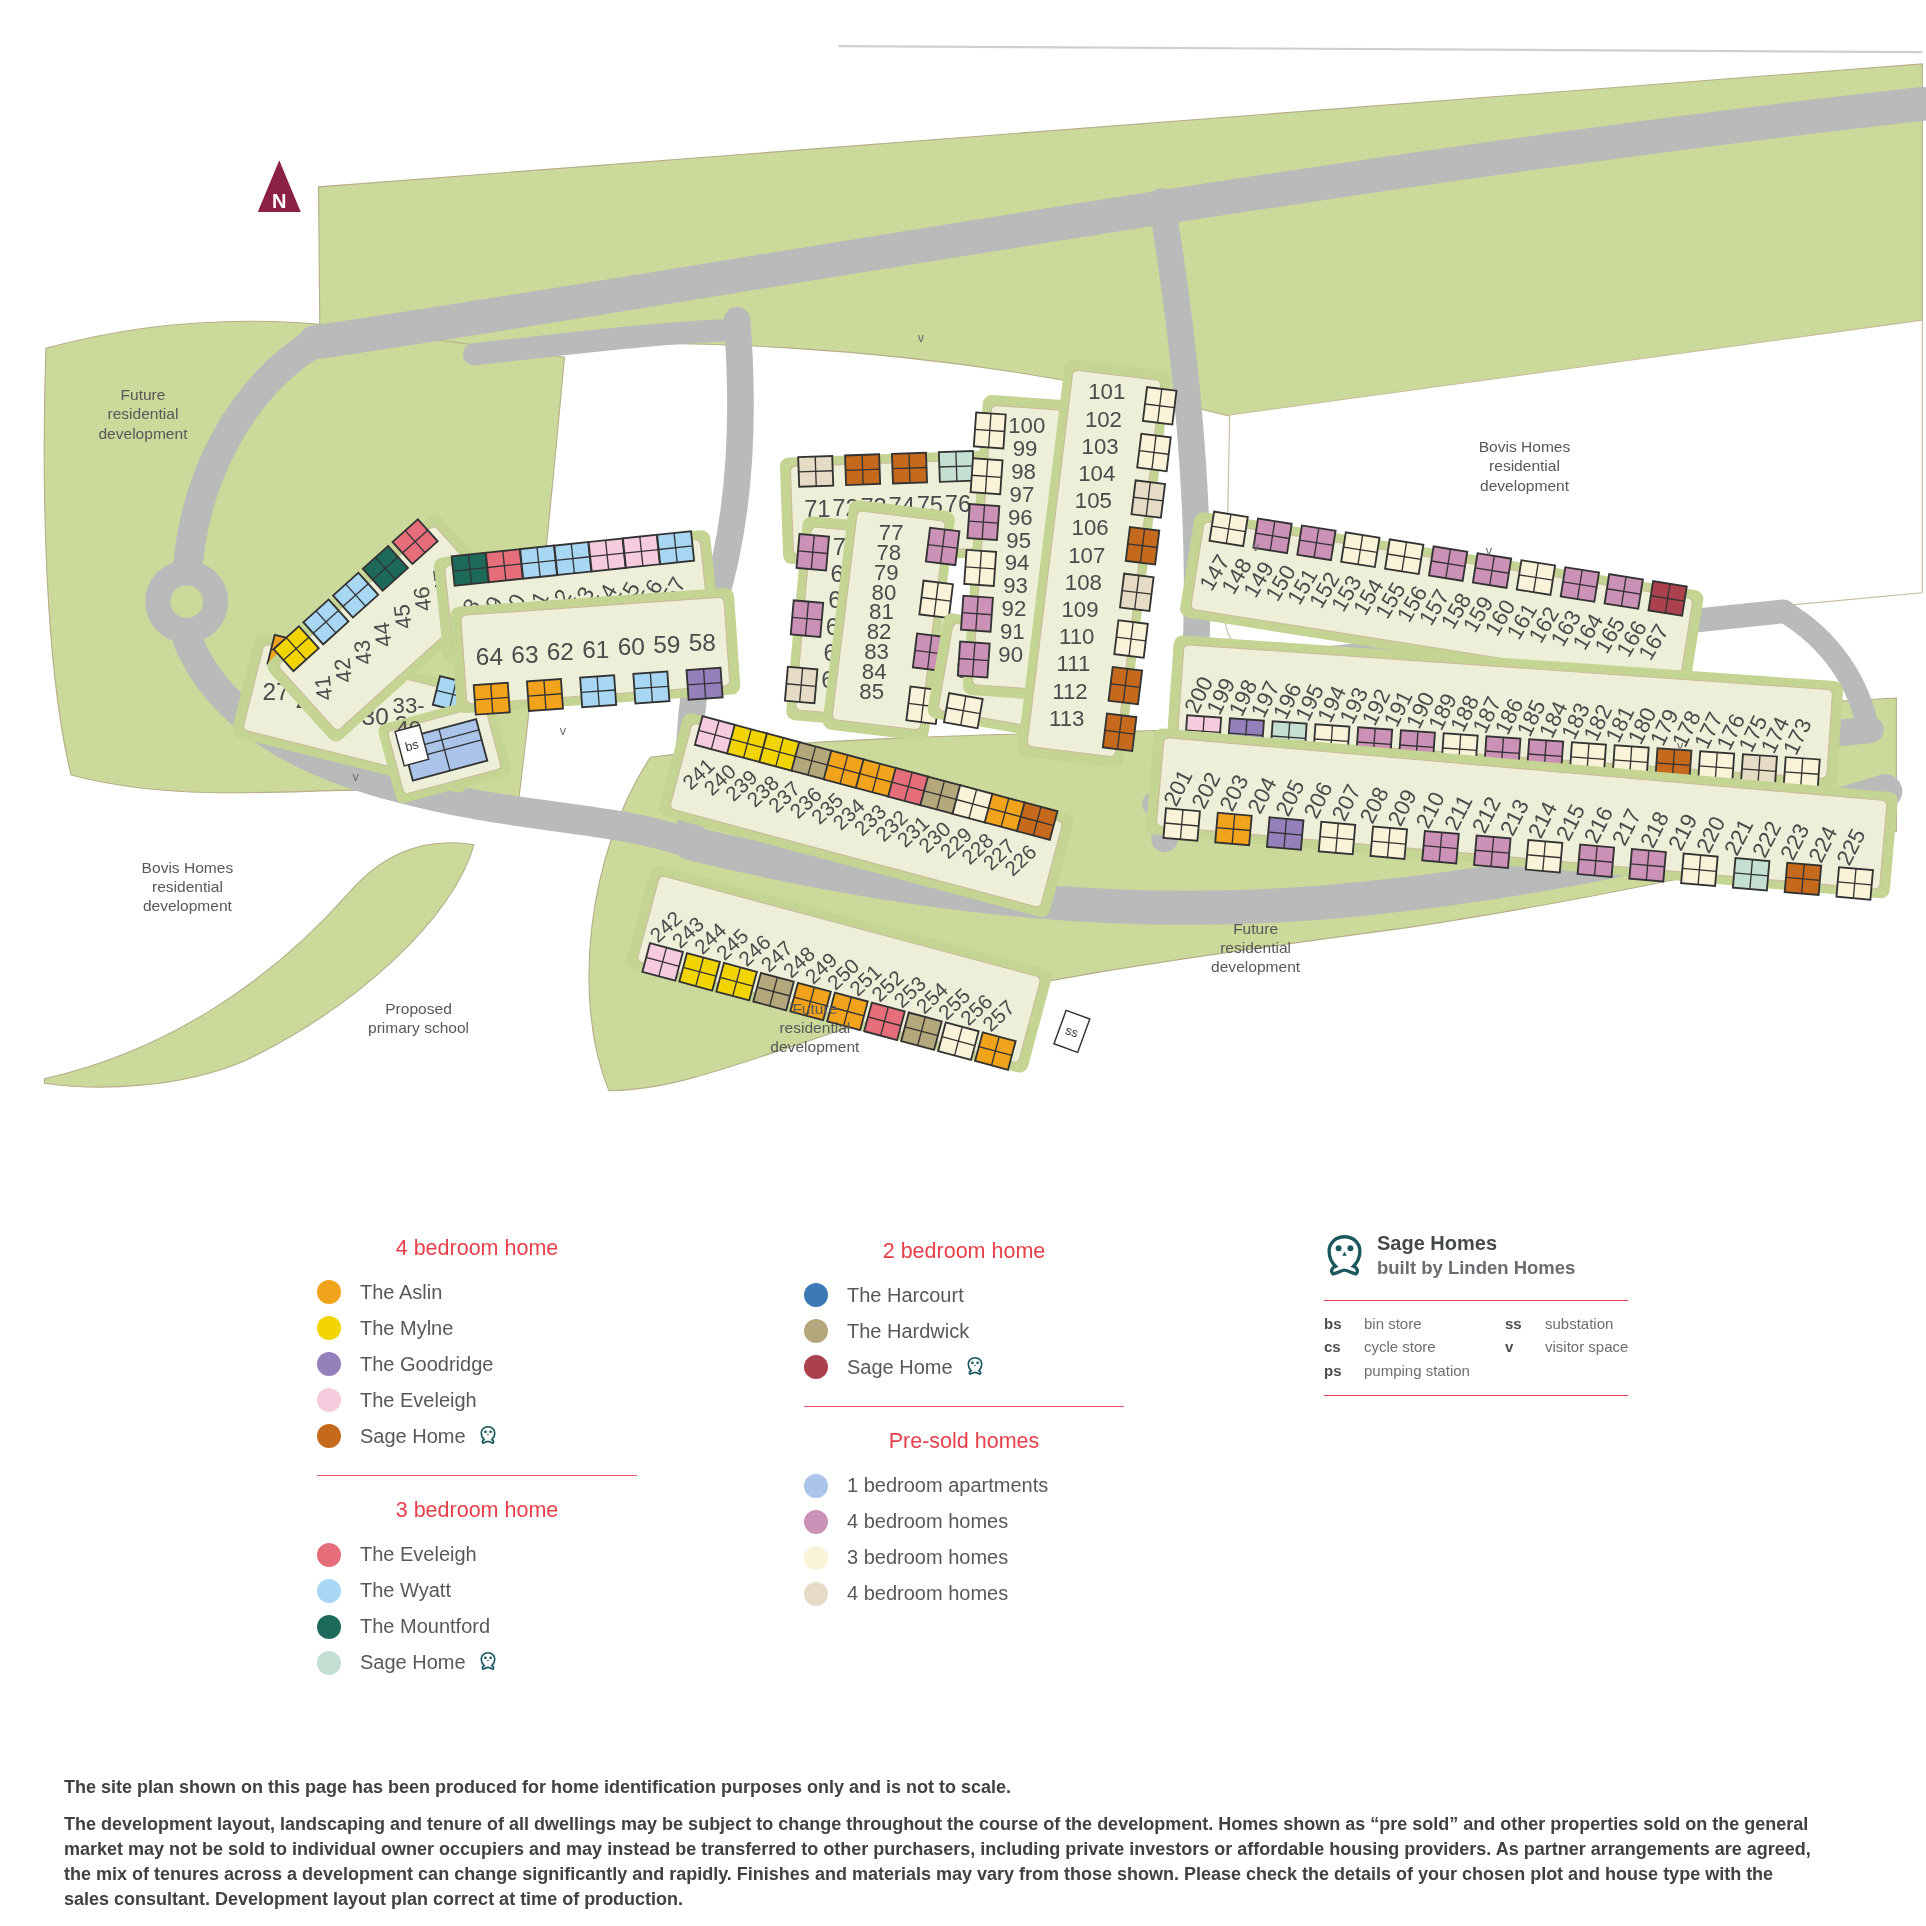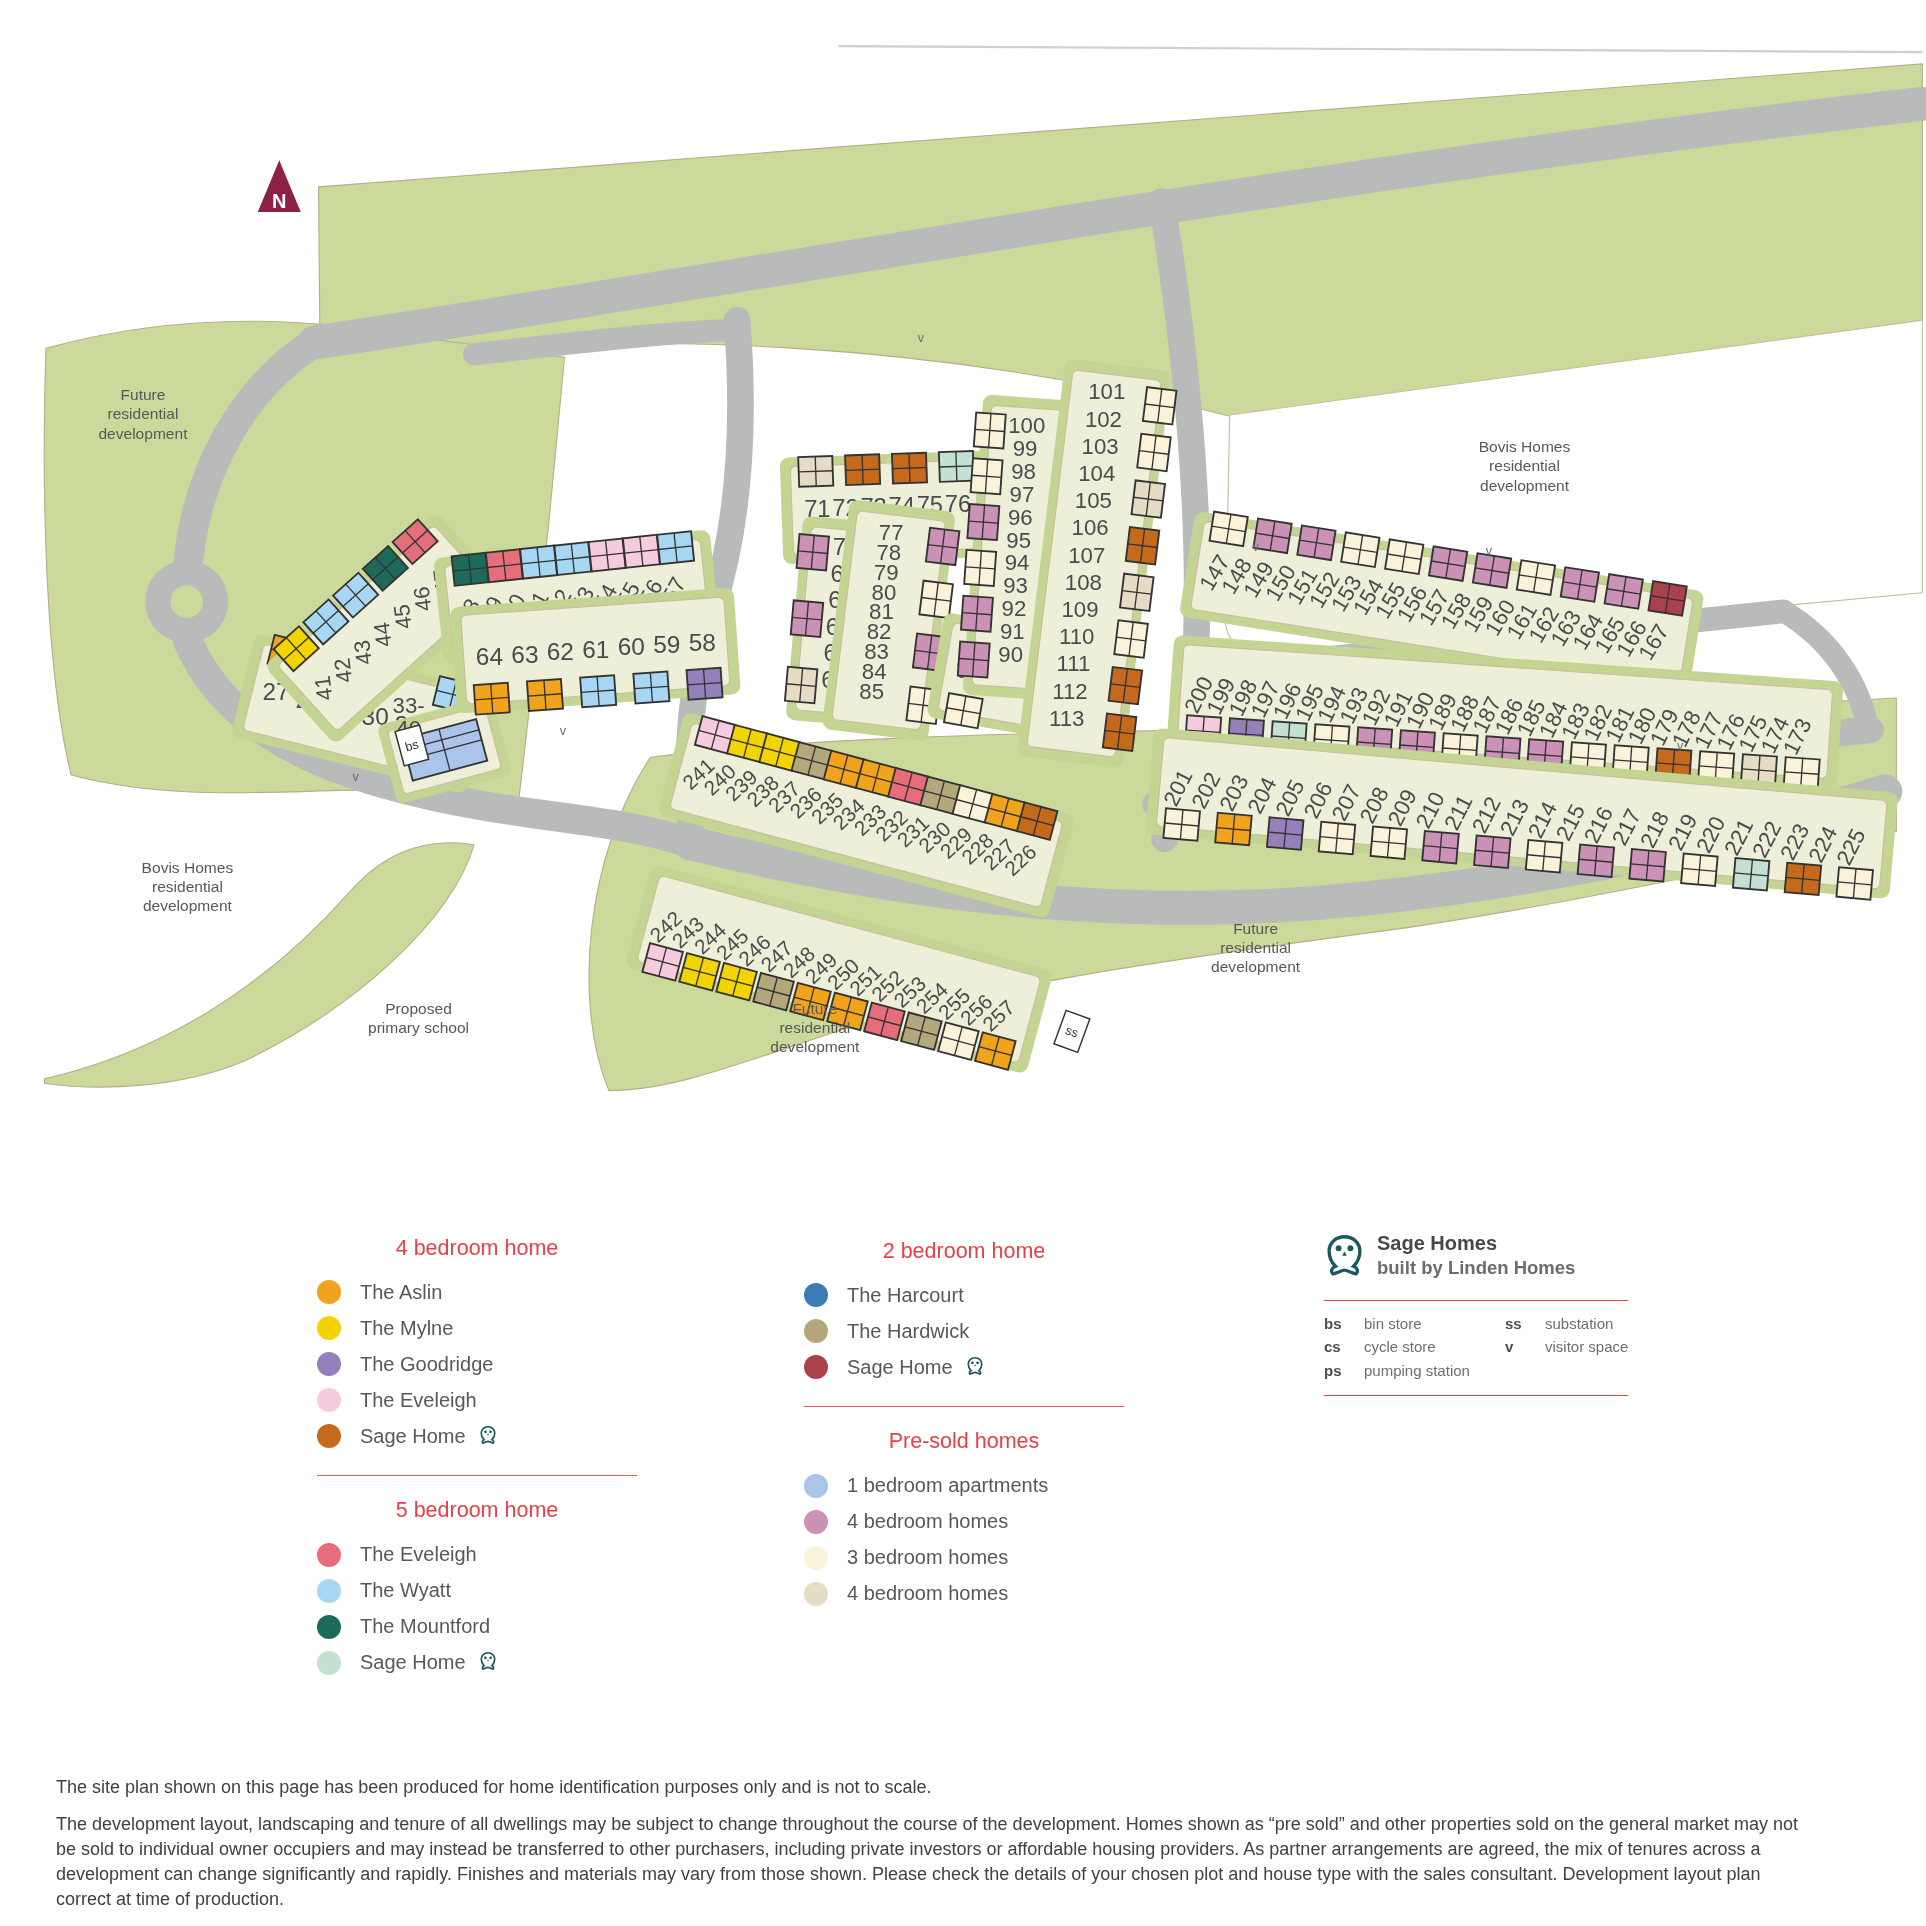--- a/index.html
+++ b/index.html
@@ -32,21 +32,21 @@
   .lg-div{border:none;border-top:1.5px solid #ef5560;width:320px;margin:21px 0 22px 0;}
   .sage-box{position:absolute;left:1324px;top:1231px;width:314px;}
   .sage-head{display:flex;align-items:flex-start;}
   .sage-owl{flex:none;margin-right:12px;}
   .sage-title{font-size:20px;font-weight:600;color:#45484b;line-height:25px;}
   .sage-sub{font-size:18.5px;font-weight:700;color:#6b6c6f;line-height:24px;}
   .sage-rule{border:none;border-top:1.5px solid #e8404b;width:304px;margin:16.3px 0 13.3px 0;}
   .abbr-grid{display:grid;grid-template-columns:40px 141px 40px 96px;row-gap:6.7px;font-size:15px;color:#6d6e71;}
   .abbr-key{font-weight:700;color:#4c4e50;}
   .disclaimer{position:absolute;left:56px;top:1775px;width:1757px;color:#414042;font-size:18px;line-height:25px;}
-  .disclaimer p{margin:0 0 12px 0;}
+  .disclaimer p{margin:0 0 12px 8px;font-weight:bold;}
 </style>
 </head>
 <body>
 
 <div class="canvas">
 
   <svg id="map" width="1926" height="1156" viewBox="0 0 2600 1560">
 
     <path class="green" d="M 430,252 L 2595,86 L 2595,432 L 1662,562 C 1250,455 820,450 640,478 L 432,470 Z"></path>
     <path class="green" d="M 62,470 C 250,418 430,430 565,455 L 762,482 C 742,700 722,900 700,1082 C 500,1040 300,1100 96,1046 C 60,900 56,650 62,470 Z"></path>
@@ -930,21 +930,21 @@
         <span class="lg-swatch" style="background: rgb(197, 106, 29);"></span>
         <span class="lg-label">Sage Home</span>
         <span class="lg-owl"><svg width="18" height="20.4" viewBox="-16 -17 32 36">
             <path d="M0,-14 C7,-14 12,-9 12,-3 C12,2 10,6 7,9 C10,10 11,13 9,15 C5,14 2,12 0,12 C-2,12 -5,14 -9,15 C-11,13 -10,10 -7,9 C-10,6 -12,2 -12,-3 C-12,-9 -7,-14 0,-14 Z" fill="none" stroke="#1b585e" stroke-width="3"></path>
             <circle cx="-4.6" cy="-5" r="2.4" fill="#1b585e"></circle>
             <circle cx="4.6" cy="-5" r="2.4" fill="#1b585e"></circle>
             <path d="M0,-2.5 L-1.8,0.8 L1.8,0.8 Z" fill="#1b585e"></path>
           </svg></span>
       </div>
       <hr class="lg-div">
-      <div class="lg-head">5 bedroom home</div>
+      <div class="lg-head">3 bedroom home</div>
       <div class="lg-item">
         <span class="lg-swatch" style="background: rgb(230, 110, 123);"></span>
         <span class="lg-label">The Eveleigh</span>
       </div>
       <div class="lg-item">
         <span class="lg-swatch" style="background: rgb(168, 215, 244);"></span>
         <span class="lg-label">The Wyatt</span>
       </div>
       <div class="lg-item">
         <span class="lg-swatch" style="background: rgb(30, 106, 90);"></span>

